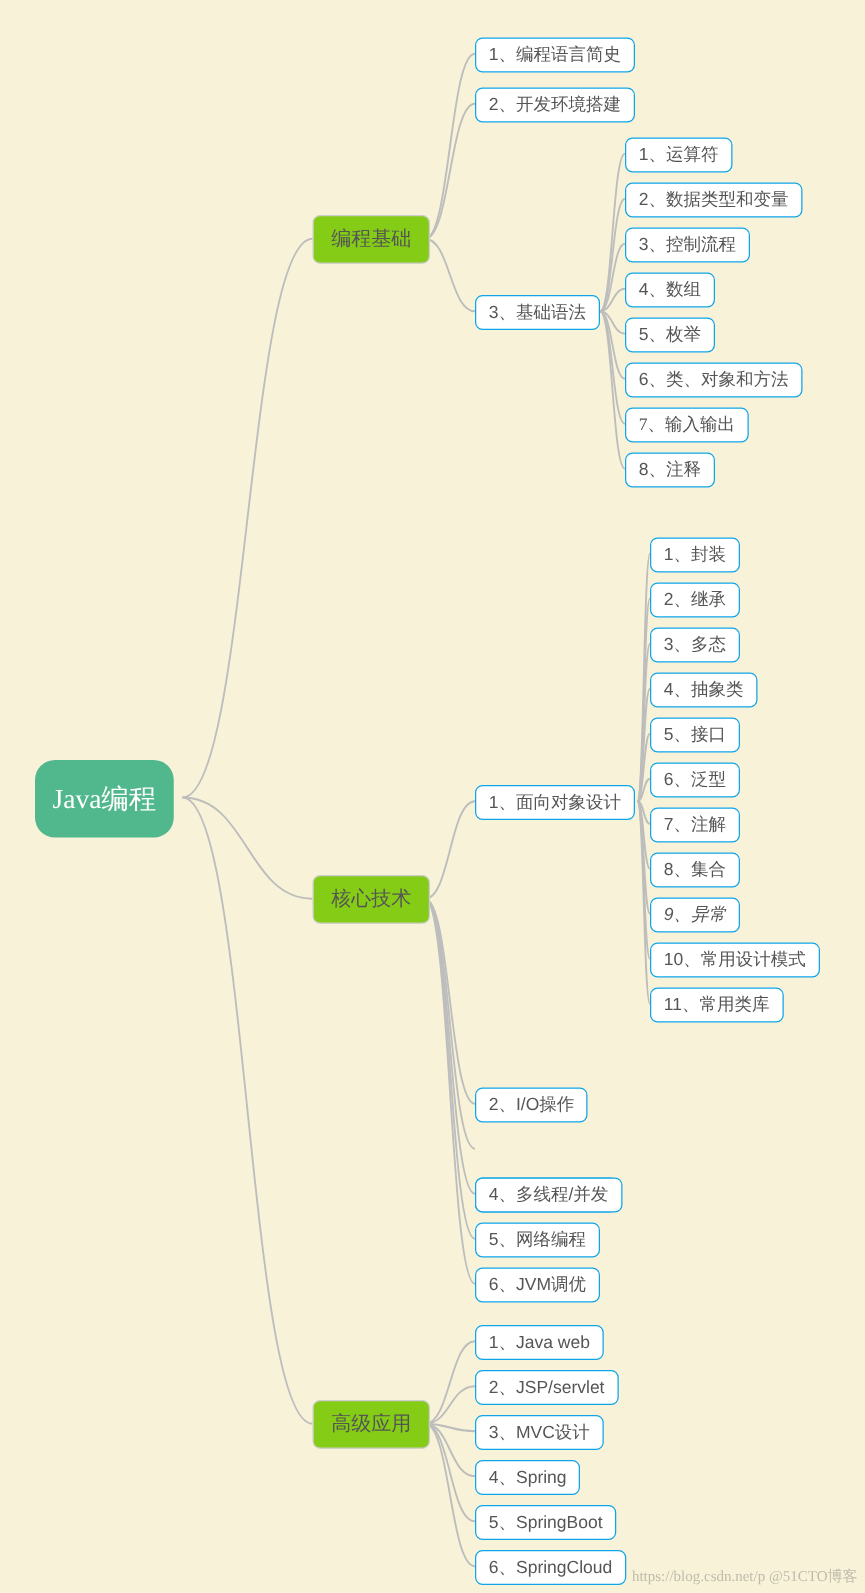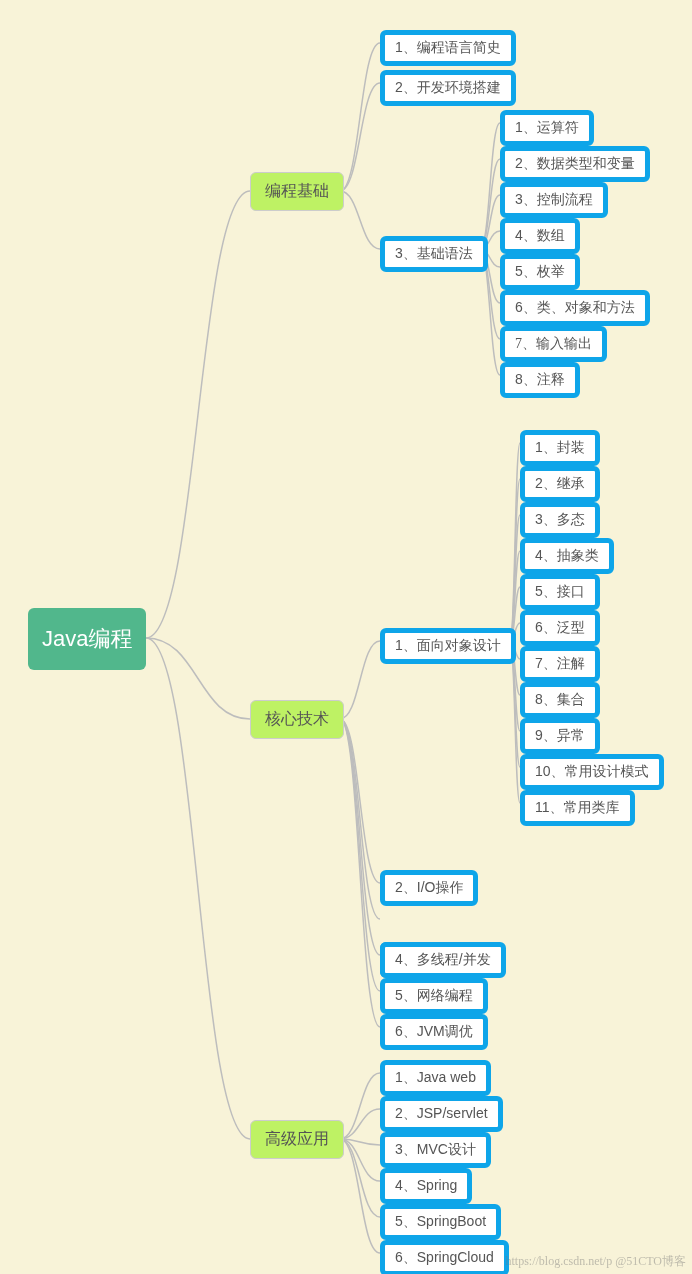--- a/index.html
+++ b/index.html
@@ -7,41 +7,42 @@
     padding: 0;
     width: 692px;
     height: 1274px;
     background: #f8f3d8;
     font-family: "Microsoft YaHei", "PingFang SC", sans-serif;
     overflow: hidden;
   }
   .node {
     position: absolute;
     background: #ffffff;
-    border: 5px solid #0ea5e9;
+    border: 1px solid #0ea5e9;
     border-radius: 6px;
     padding: 4px 10px;
     font-size: 14px;
     color: #555;
     white-space: nowrap;
     box-sizing: border-box;
   }
   .root-node {
     position: absolute;
     background: #51b78c;
     color: #ffffff;
-    border-radius: 6px;
+    border-radius: 16px;
     padding: 16px 14px;
     font-size: 22px;
     white-space: nowrap;
     box-sizing: border-box;
+    font-family: Liberation Serif, serif;
   }
   .branch-node {
     position: absolute;
-    background: #bef264;
+    background: #84cc16;
     border: 1px solid #cccccc;
     border-radius: 6px;
     padding: 8px 14px;
     font-size: 16px;
     color: #555;
     white-space: nowrap;
     box-sizing: border-box;
   }
   .watermark {
     position: absolute;
@@ -134,21 +135,21 @@
 <div class="node" style="left:380px; top:1014px;">6、JVM调优</div>
 
 <div class="node" style="left:520px; top:430px;">1、封装</div>
 <div class="node" style="left:520px; top:466px;">2、继承</div>
 <div class="node" style="left:520px; top:502px;">3、多态</div>
 <div class="node" style="left:520px; top:538px;">4、抽象类</div>
 <div class="node" style="left:520px; top:574px;">5、接口</div>
 <div class="node" style="left:520px; top:610px;">6、泛型</div>
 <div class="node" style="left:520px; top:646px;">7、注解</div>
 <div class="node" style="left:520px; top:682px;">8、集合</div>
-<div class="node" style="left:520px; top:718px;">9、异常</div>
+<div class="node" style="left:520px; top:718px;font-style:italic;">9、异常</div>
 <div class="node" style="left:520px; top:754px;">10、常用设计模式</div>
 <div class="node" style="left:520px; top:790px;">11、常用类库</div>
 
 <div class="node" style="left:380px; top:1060px;">1、Java web</div>
 <div class="node" style="left:380px; top:1096px;">2、JSP/servlet</div>
 <div class="node" style="left:380px; top:1132px;">3、MVC设计</div>
 <div class="node" style="left:380px; top:1168px;">4、Spring</div>
 <div class="node" style="left:380px; top:1204px;text-align:right;">5、SpringBoot</div>
 <div class="node" style="left:380px; top:1240px;">6、SpringCloud</div>
 

